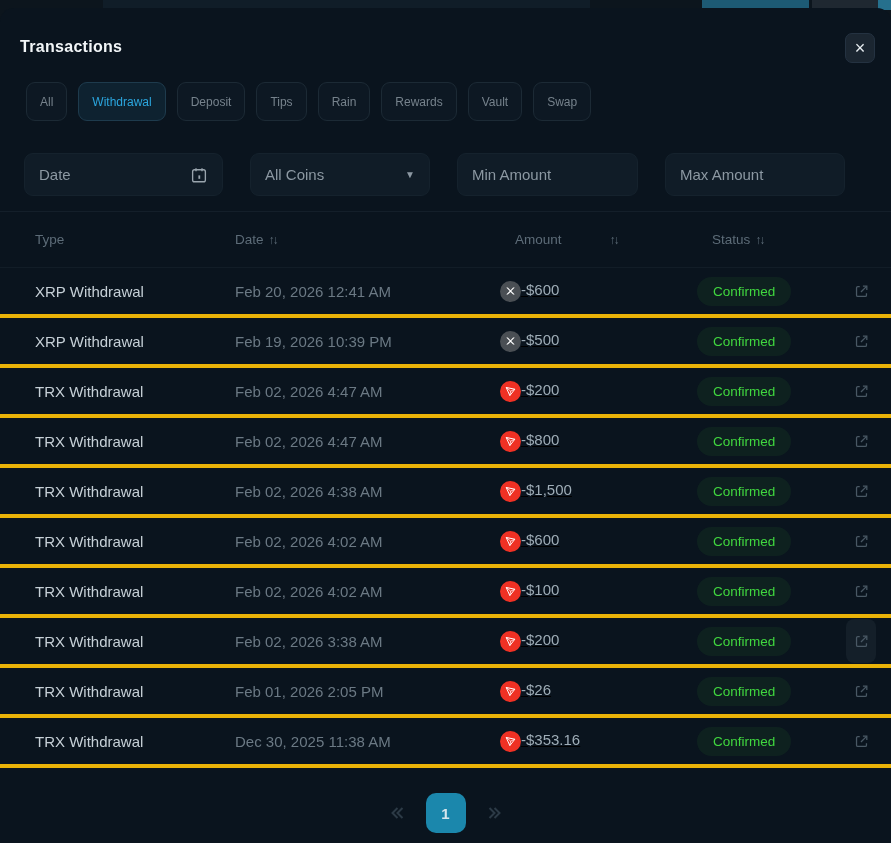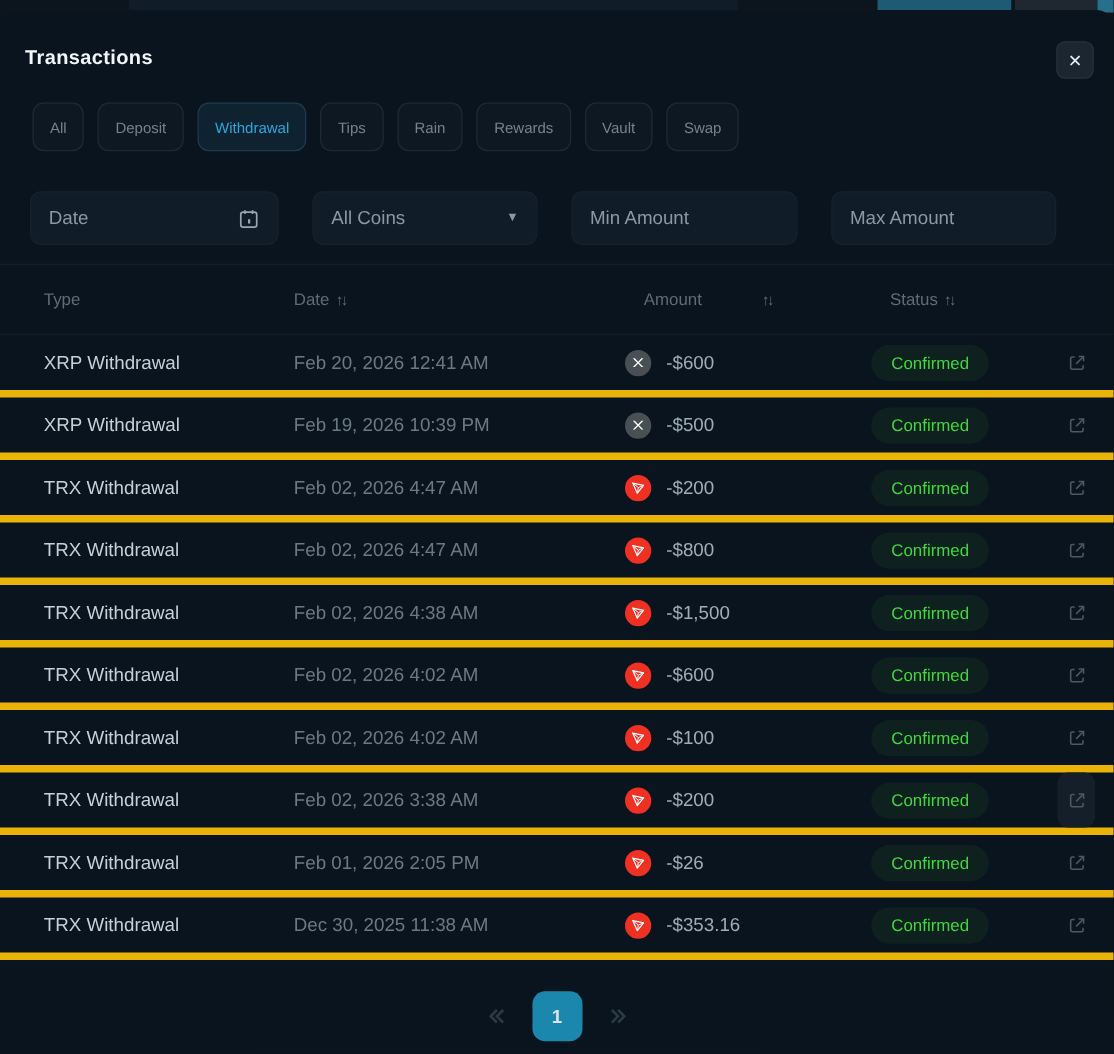--- a/index.html
+++ b/index.html
@@ -60,24 +60,24 @@
   .grid{
     display:grid;grid-template-columns:200px 265px 195px 150px 1fr;
     align-items:center;padding-left:35px;padding-right:14px;
   }
   .thead{height:56px;color:#5d6c78;font-size:13.5px;border-bottom:1px solid #121d27;}
   .th{display:flex;align-items:center;gap:5px;}
   .th:nth-child(3){padding-left:15px;gap:48px;}
   .th:nth-child(4){padding-left:17px;}
   .sort{font-size:12px;letter-spacing:-2px;color:#5d6c78;cursor:pointer;}
 
-  .trow{height:50px;border-bottom:6px solid #eab308;}
+  .trow{height:50px;border-bottom:4px solid #eab308;}
   .cell.type{color:#c6d0d7;font-size:15px;}
   .cell.date{color:#6b7984;font-size:15px;}
-  .cell.amount{display:flex;align-items:center;gap:12px;}
+  .cell.amount{display:flex;align-items:flex-start;gap:0;text-decoration:underline;}
   .amt{color:#9fadb7;font-size:15px;}
   .coin{width:21px;height:21px;border-radius:50%;display:flex;align-items:center;justify-content:center;flex:none;}
   .coin.xrp{background:var(--xrp-gray);}
   .coin.trx{background:var(--trx-red);}
   .coin svg{display:none;width:13px;height:13px;}
   .coin.xrp svg.g-xrp{display:block;}
   .coin.trx svg.g-trx{display:block;}
   .cell.status{padding-left:2px;}
   .badge{
     display:inline-block;padding:7px 16px;border-radius:15px;
@@ -116,22 +116,22 @@
 
   <div class="modal-head">
     <h1>Transactions</h1>
     <button class="close">
       <span>×</span>
     </button>
   </div>
 
   <div class="tabs">
       <button class="tab">All</button>
+      <button class="tab active">Withdrawal</button>
       <button class="tab">Deposit</button>
-      <button class="tab active">Withdrawal</button>
       <button class="tab">Tips</button>
       <button class="tab">Rain</button>
       <button class="tab">Rewards</button>
       <button class="tab">Vault</button>
       <button class="tab">Swap</button>
     </div>
 
   <div class="filters">
     <div class="finput">
       <span>Date</span>

